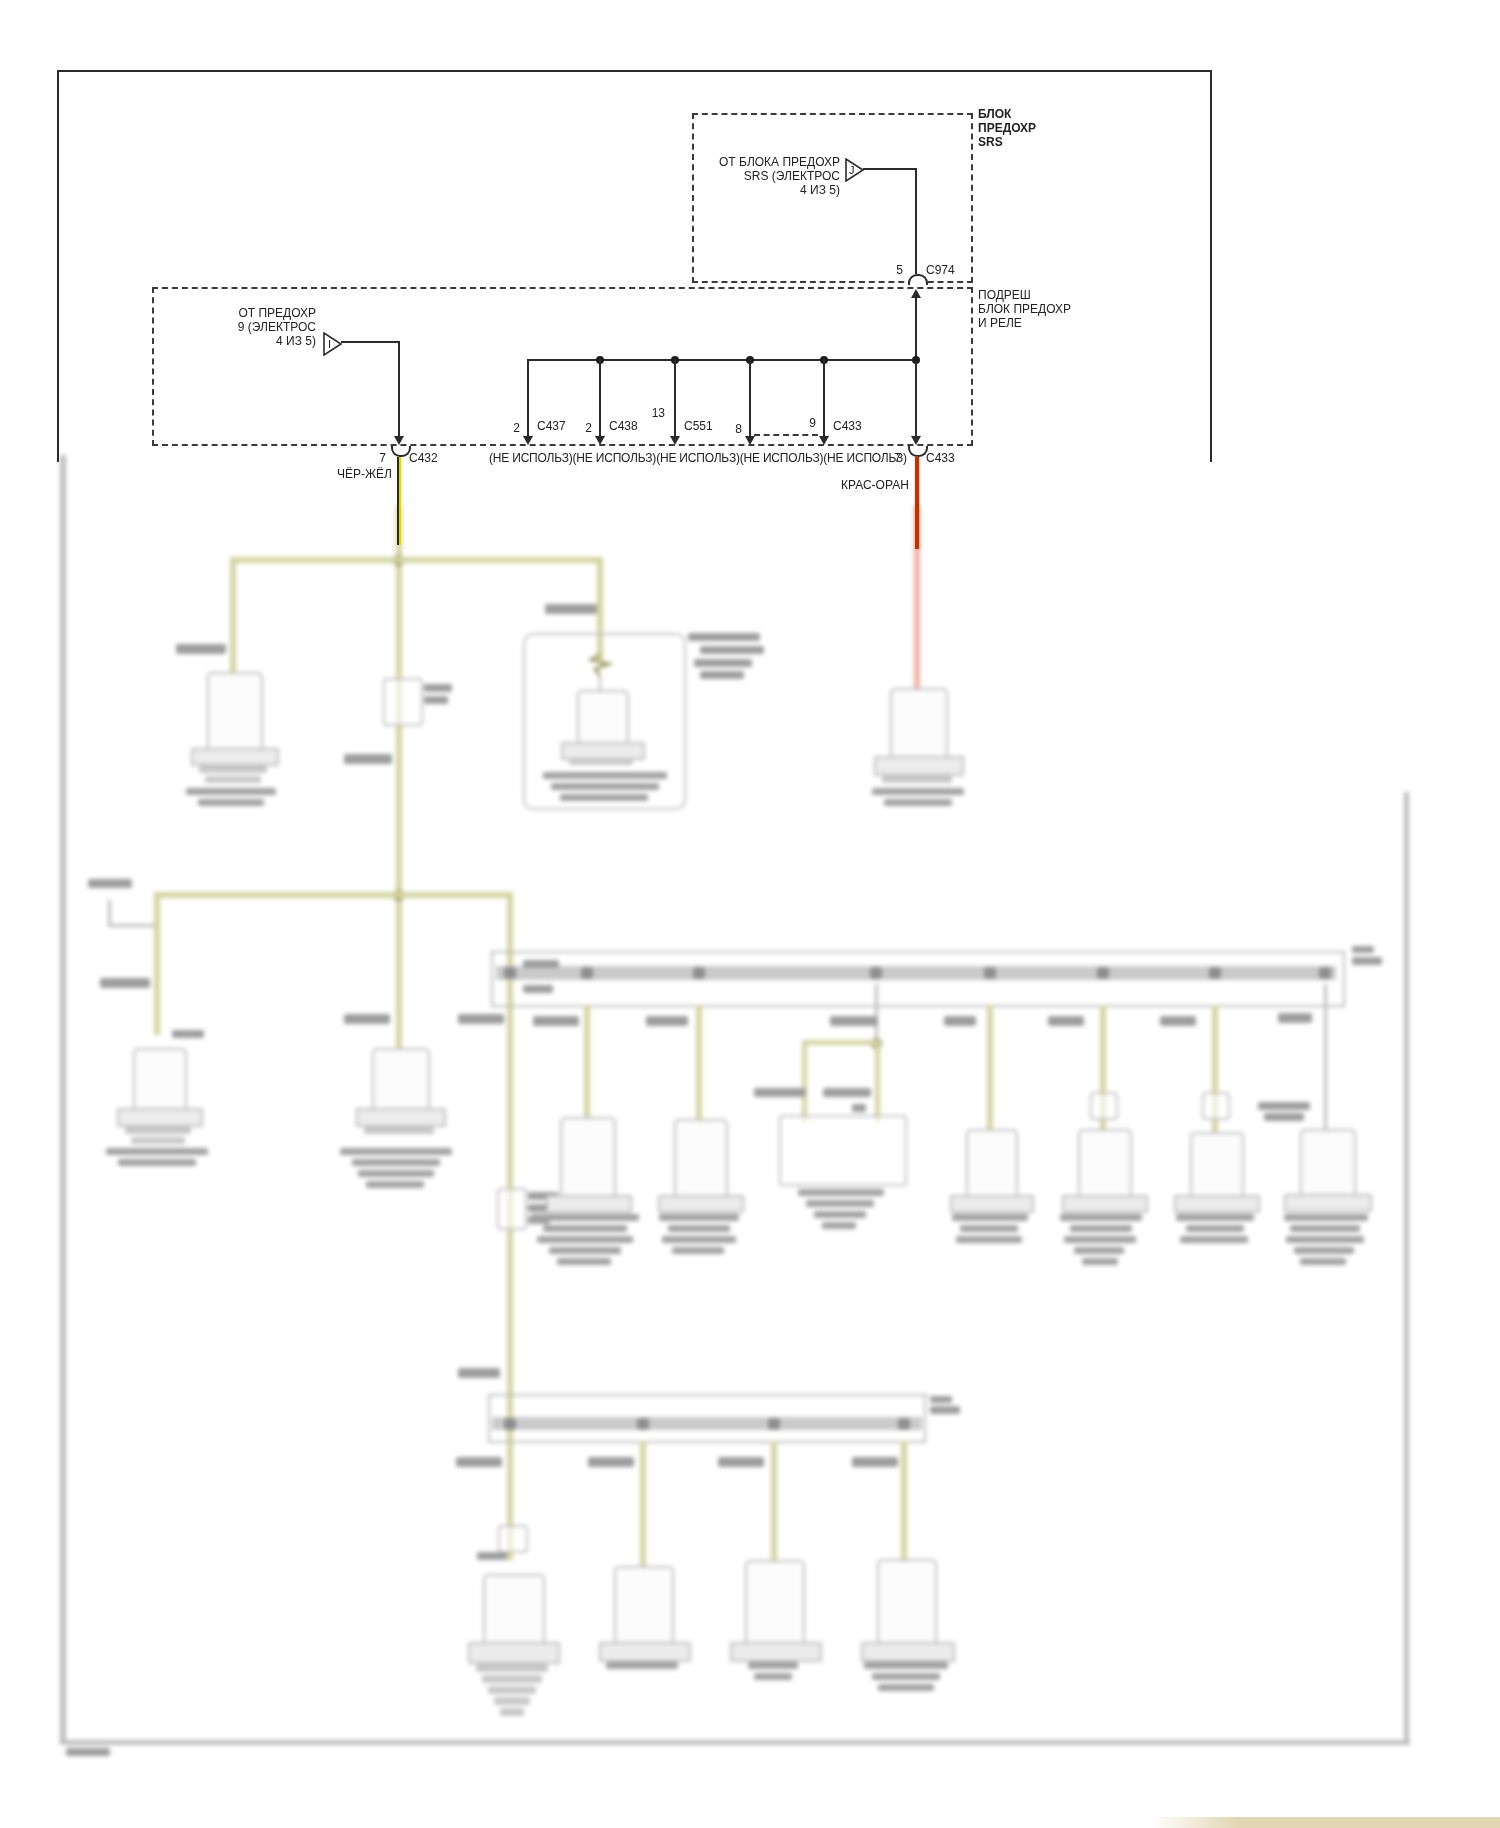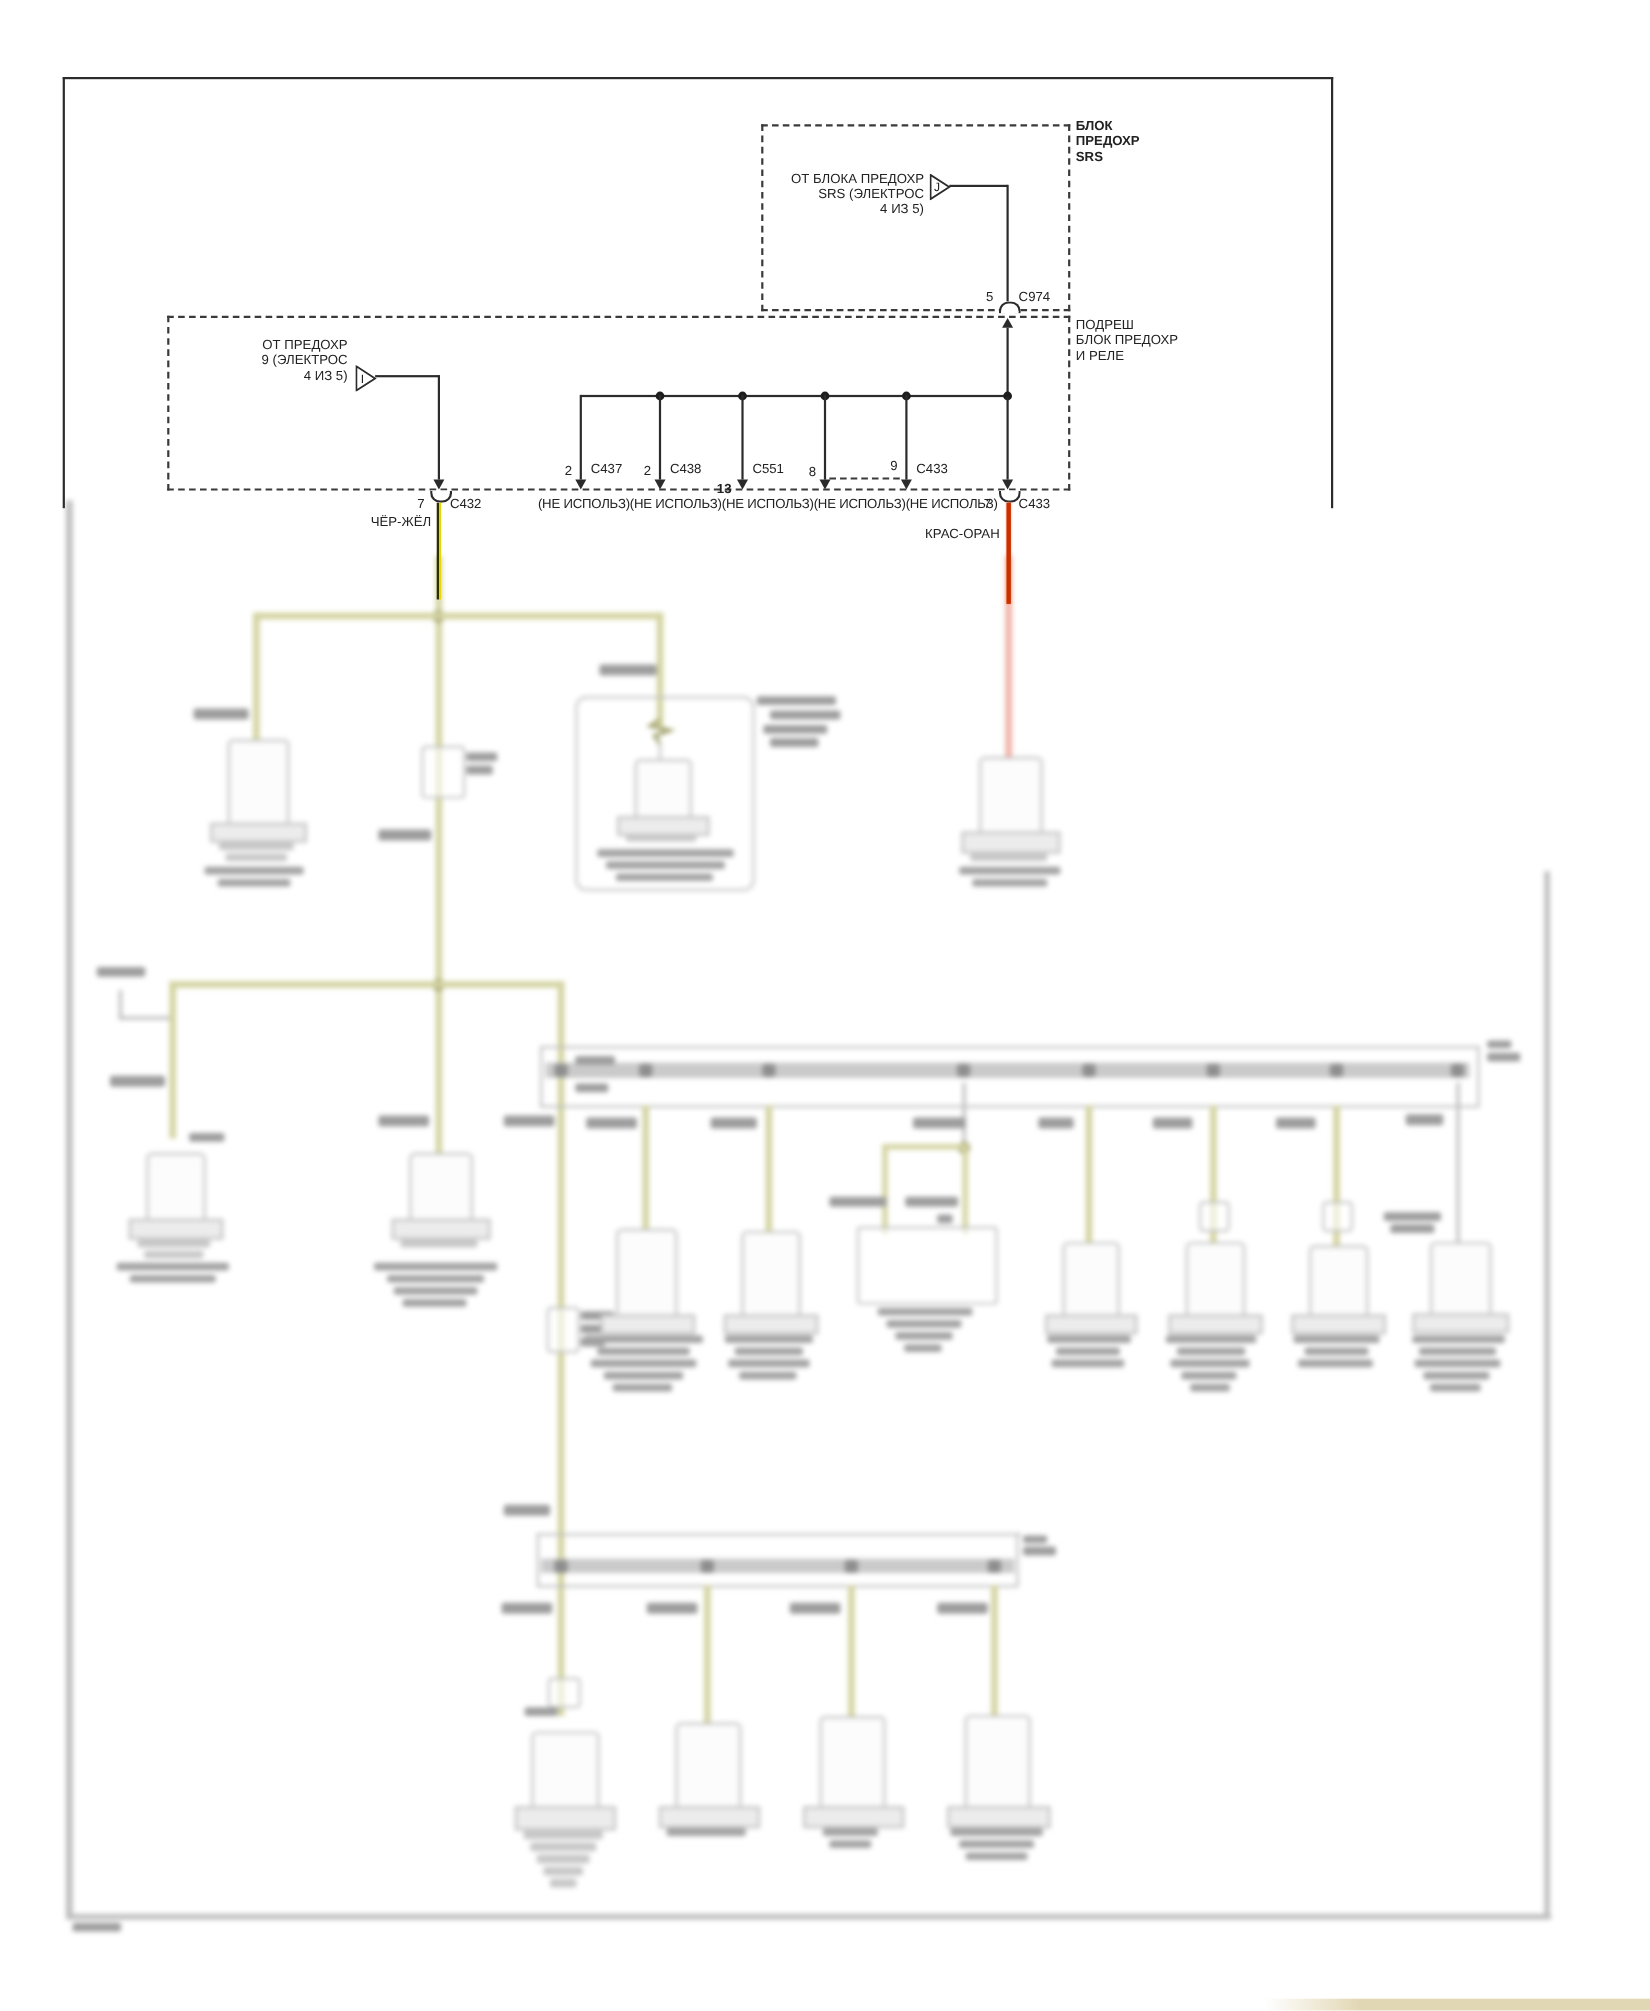--- a/index.html
+++ b/index.html
@@ -320,21 +320,21 @@
   <div class="txt r" style="left:496px;top:421px;width:24px;">2</div>
   <div class="txt" style="left:537px;top:419px;">C437</div>
 
   <div class="ln" style="left:599px;top:359px;width:2px;height:77px;"></div>
   <div class="arr-d" style="left:595px;top:436px;"></div>
   <div class="txt r" style="left:568px;top:421px;width:24px;">2</div>
   <div class="txt" style="left:609px;top:419px;">C438</div>
 
   <div class="ln" style="left:674px;top:359px;width:2px;height:77px;"></div>
   <div class="arr-d" style="left:670px;top:436px;"></div>
-  <div class="txt r" style="left:641px;top:437px;width:24px;font-weight:bold;">13</div>
+  <div class="txt r" style="left:641px;top:406px;width:24px;">13</div>
   <div class="txt" style="left:684px;top:419px;">C551</div>
 
   <div class="ln" style="left:749px;top:359px;width:2px;height:77px;"></div>
   <div class="arr-d" style="left:745px;top:436px;"></div>
   <div class="txt r" style="left:718px;top:422px;width:24px;">8</div>
   <div class="dashed-h" style="left:754px;top:434px;width:64px;"></div>
 
   <div class="ln" style="left:823px;top:359px;width:2px;height:77px;"></div>
   <div class="arr-d" style="left:819px;top:436px;"></div>
   <div class="txt r" style="left:792px;top:416px;width:24px;">9</div>

